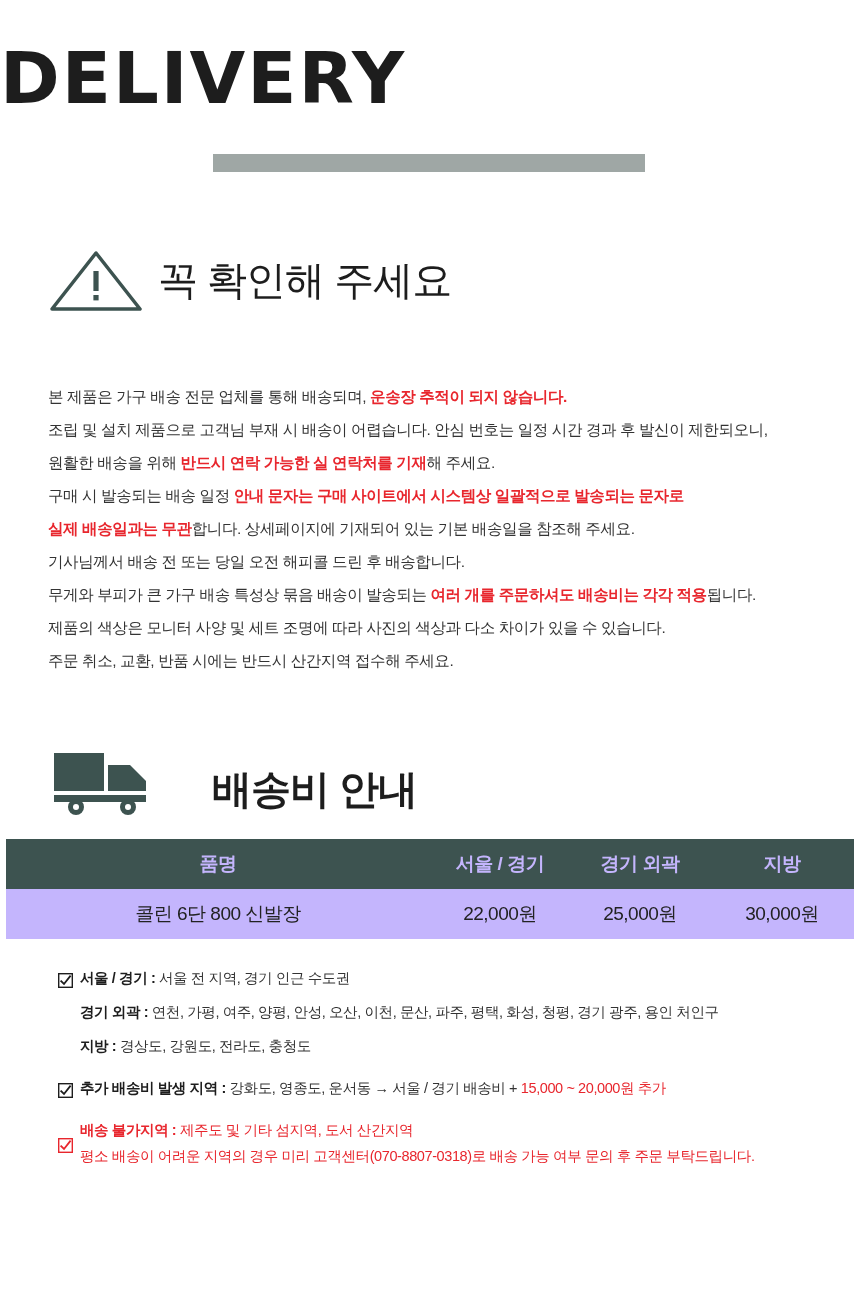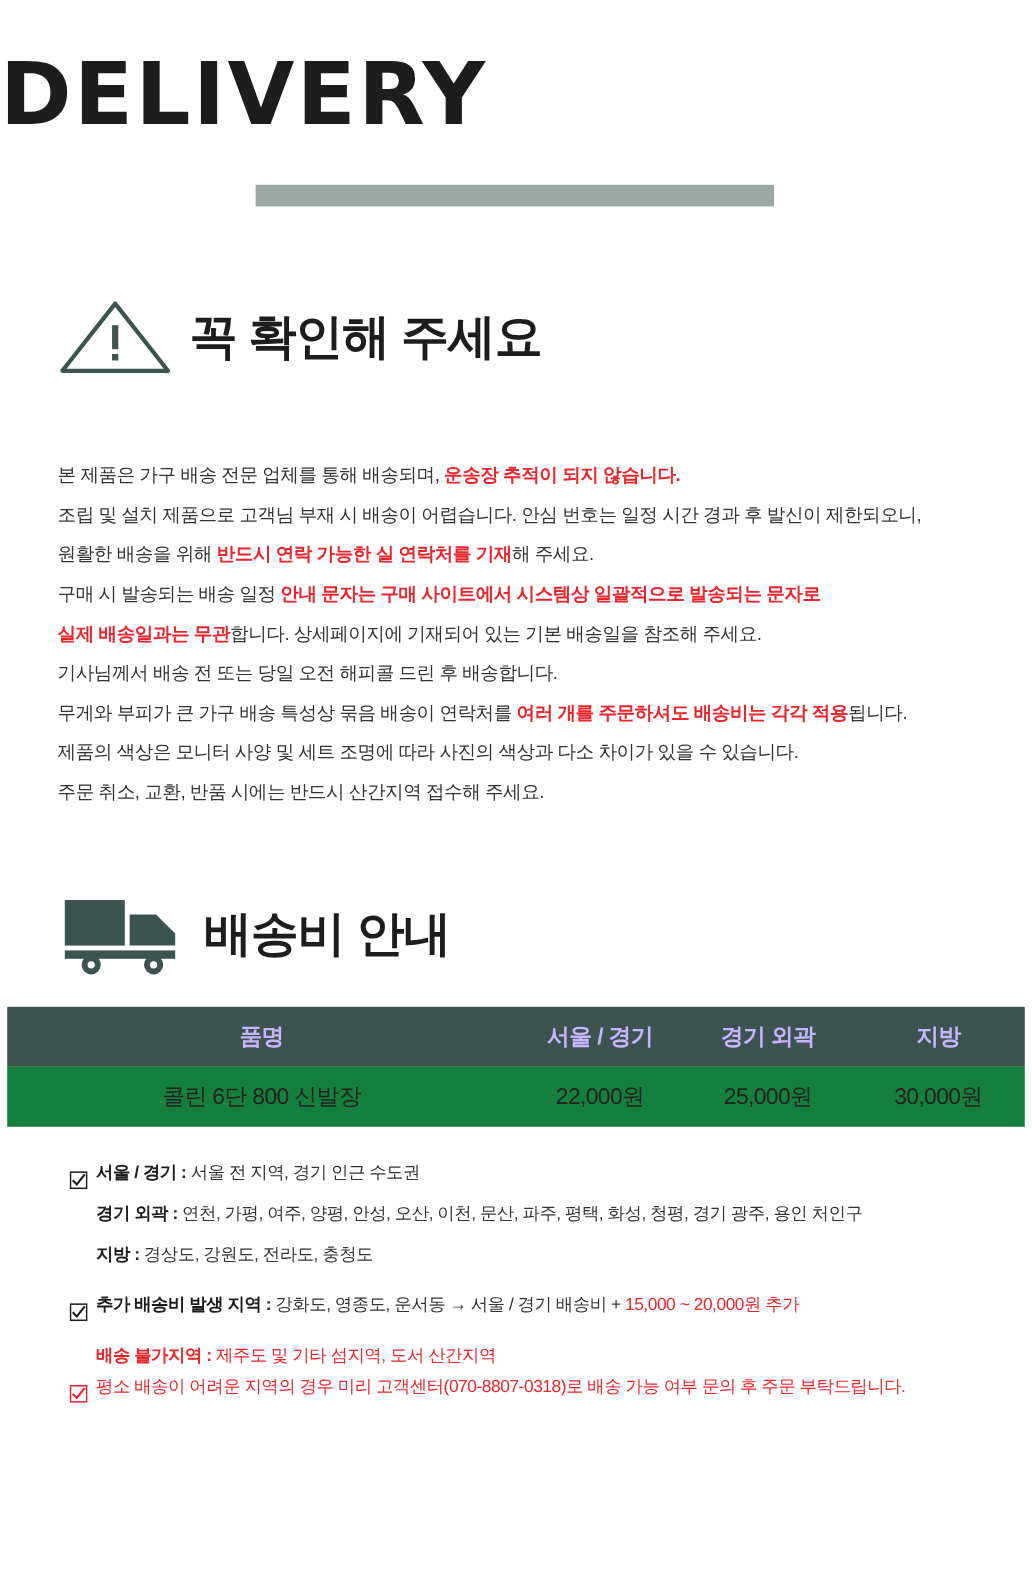--- a/index.html
+++ b/index.html
@@ -51,21 +51,21 @@
     height: 72px;
   }
   .warn-icon {
     width: 96px;
     height: 66px;
     flex: none;
     display: block;
   }
   .section-title {
     font-size: 40px;
-    font-weight: bold;
+    font-weight: normal;
     color: #1d1d1d;
     letter-spacing: -1px;
     margin-left: 14px;
   }
 
   
   .notice {
     padding: 0 48px;
     margin-top: 64px;
     font-size: 15.5px;
@@ -77,24 +77,25 @@
     white-space: nowrap;
   }
   .em {
     color: #e8262d;
     font-weight: bold;
   }
 
   
   .fee-head {
     display: flex;
-    align-items: center;
+    align-items: flex-end;
     padding-left: 50px;
     margin-top: 62px;
     height: 78px;
+    gap: 42px;
   }
   .truck-icon {
     width: 108px;
     height: 72px;
     flex: none;
     display: block;
   }
   .fee-title {
     font-size: 40px;
     font-weight: bold;
@@ -113,21 +114,21 @@
   table.fee-table th {
     background: #3d5350;
     color: #c4b5fd;
     font-size: 19px;
     font-weight: bold;
     height: 48px;
     letter-spacing: -0.5px;
     border: none;
   }
   table.fee-table td {
-    background: #15803d;
+    background: #c4b5fd;
     color: #222222;
     font-size: 19px;
     height: 48px;
     text-align: center;
     letter-spacing: -0.5px;
     border: none;
   }
   table.fee-table td.name {
     font-size: 19px;
   }
@@ -135,21 +136,21 @@
   
   .bullets {
     padding: 18px 40px 0 58px;
     font-size: 14.5px;
     line-height: 26px;
     letter-spacing: -0.4px;
     color: #333333;
   }
   .bullet-row {
     display: flex;
-    align-items: flex-end;
+    align-items: center;
     margin-top: 8px;
   }
   .check {
     width: 15px;
     height: 15px;
     flex: none;
     margin-right: 7px;
     margin-top: 5px;
   }
   .sub-row {
@@ -185,21 +186,21 @@
   <div class="section-title">꼭 확인해 주세요</div>
 </div>
 
 <div class="notice" id="notice-lines">
     <div><span>본 제품은 가구 배송 전문 업체를 통해 배송되며, </span><span class="em">운송장 추적이 되지 않습니다.</span></div>
     <div><span>조립 및 설치 제품으로 고객님 부재 시 배송이 어렵습니다. 안심 번호는 일정 시간 경과 후 발신이 제한되오니,</span></div>
     <div><span>원활한 배송을 위해 </span><span class="em">반드시 연락 가능한 실 연락처를 기재</span><span>해 주세요.</span></div>
     <div><span>구매 시 발송되는 배송 일정 </span><span class="em">안내 문자는 구매 사이트에서 시스템상 일괄적으로 발송되는 문자로</span></div>
     <div><span class="em">실제 배송일과는 무관</span><span>합니다. 상세페이지에 기재되어 있는 기본 배송일을 참조해 주세요.</span></div>
     <div><span>기사님께서 배송 전 또는 당일 오전 해피콜 드린 후 배송합니다.</span></div>
-    <div><span>무게와 부피가 큰 가구 배송 특성상 묶음 배송이 연락처를 </span><span class="em">여러 개를 주문하셔도 배송비는 각각 적용</span><span>됩니다.</span></div>
+    <div><span>무게와 부피가 큰 가구 배송 특성상 묶음 배송이 발송되는 </span><span class="em">여러 개를 주문하셔도 배송비는 각각 적용</span><span>됩니다.</span></div>
     <div><span>제품의 색상은 모니터 사양 및 세트 조명에 따라 사진의 색상과 다소 차이가 있을 수 있습니다.</span></div>
     <div><span>주문 취소, 교환, 반품 시에는 반드시 산간지역 접수해 주세요.</span></div>
   </div>
 
 <div class="fee-head">
   <svg class="truck-icon" viewBox="0 0 108 72">
     <rect x="4" y="8" width="50" height="38" fill="#3d5350"></rect>
     <path d="M58 20 h22 l16 16 v10 h-38 z" fill="#3d5350"></path>
     <rect x="4" y="50" width="92" height="7" fill="#3d5350"></rect>
     <circle cx="26" cy="62" r="8" fill="#3d5350"></circle>

